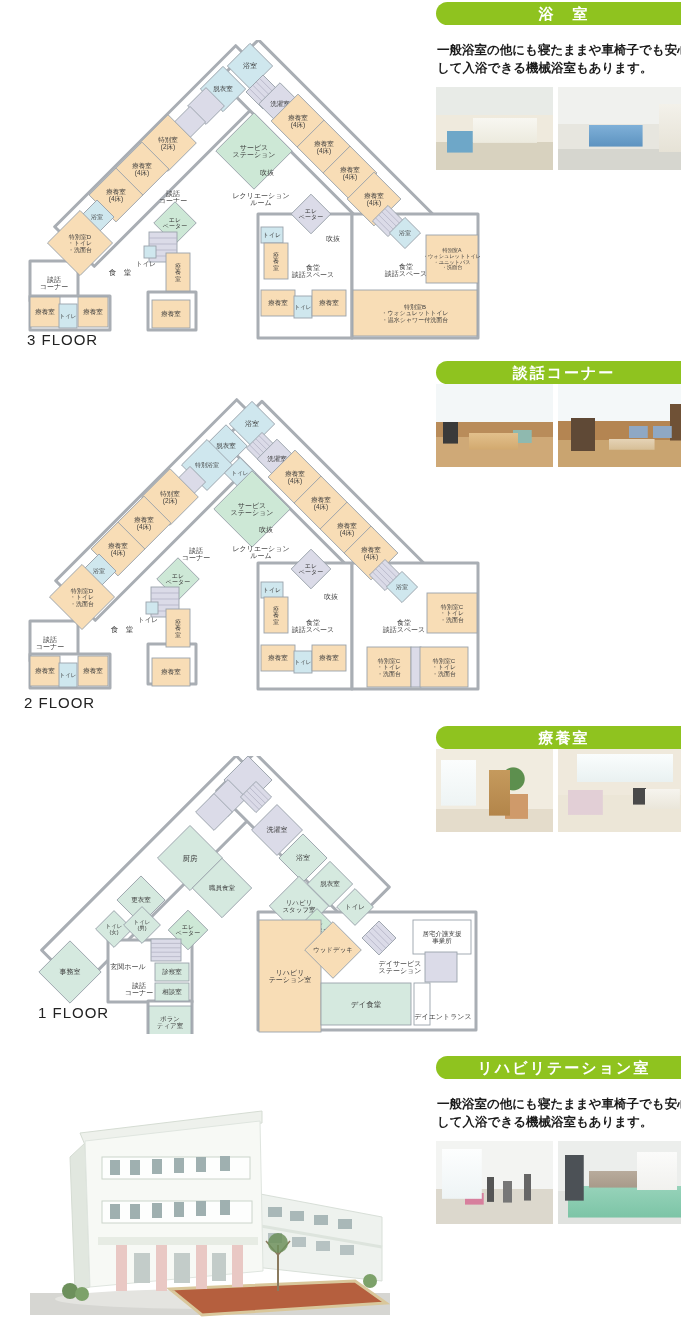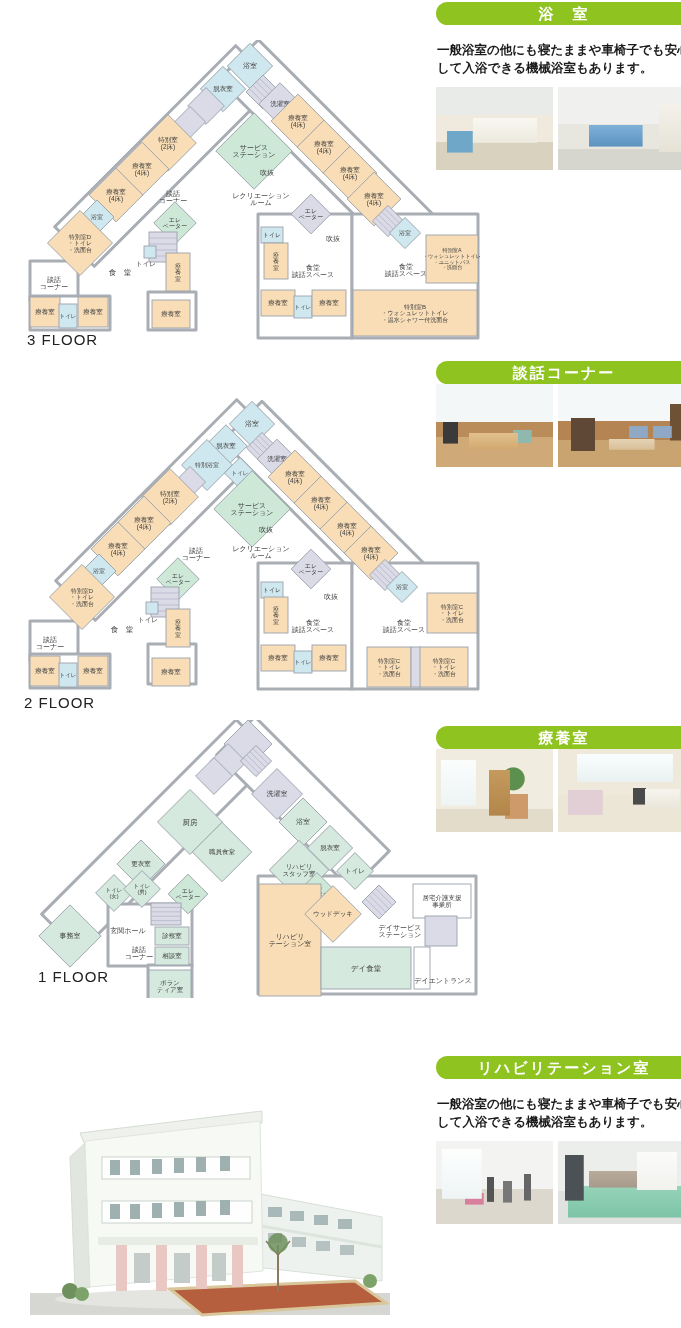--- a/index.html
+++ b/index.html
@@ -400,21 +400,21 @@
       <g>
         <rect x="411" y="647" width="10" height="40" fill="#dbdbe8" stroke="#9aa3ab" stroke-width="0.9"></rect>
       </g>
       <g>
         <rect x="420" y="647" width="48" height="40" fill="#f8ddb6" stroke="#9aa3ab" stroke-width="0.9"></rect>
       </g>
       <text x="444" y="667" text-anchor="middle" font-size="6" fill="#3b3b3b"><tspan x="444" dy="-0.7500000000000001em">特別室C</tspan><tspan x="444" dy="1.1em">・トイレ</tspan><tspan x="444" dy="1.1em">・洗面台</tspan></text>
       <text x="24" y="708" font-size="15" fill="#222" letter-spacing="1">2 FLOOR</text>
     </svg>
   </div>
-<div class="floor-plan" style="left:36px;top:720px;width:444px;height:278px;">
+<div class="floor-plan" style="left:36px;top:756px;width:444px;height:278px;">
     <svg viewBox="36 756 444 278" width="100%" height="100%">
       <rect x="20.5" y="845" width="275" height="54" fill="#ffffff" stroke="#a9aeb4" stroke-width="3" stroke-linejoin="round" transform="rotate(-45 158 872)"></rect>
       <rect x="208" y="812" width="190" height="54" fill="#ffffff" stroke="#a9aeb4" stroke-width="3" stroke-linejoin="round" transform="rotate(45 303 839)"></rect>
       <rect x="108" y="940" width="84" height="62" fill="#ffffff" stroke="#a9aeb4" stroke-width="3" stroke-linejoin="round" transform=""></rect>
       <rect x="148" y="1001" width="44" height="40" fill="#ffffff" stroke="#a9aeb4" stroke-width="3" stroke-linejoin="round" transform=""></rect>
       <rect x="258" y="912" width="218" height="118" fill="#ffffff" stroke="#a9aeb4" stroke-width="3" stroke-linejoin="round" transform=""></rect>
       <g transform="rotate(45 248 780)">
         <rect x="231" y="763" width="34" height="34" fill="#dbdbe8" stroke="#9aa3ab" stroke-width="0.9"></rect>
       </g>
       <g transform="rotate(45 228 798)">

